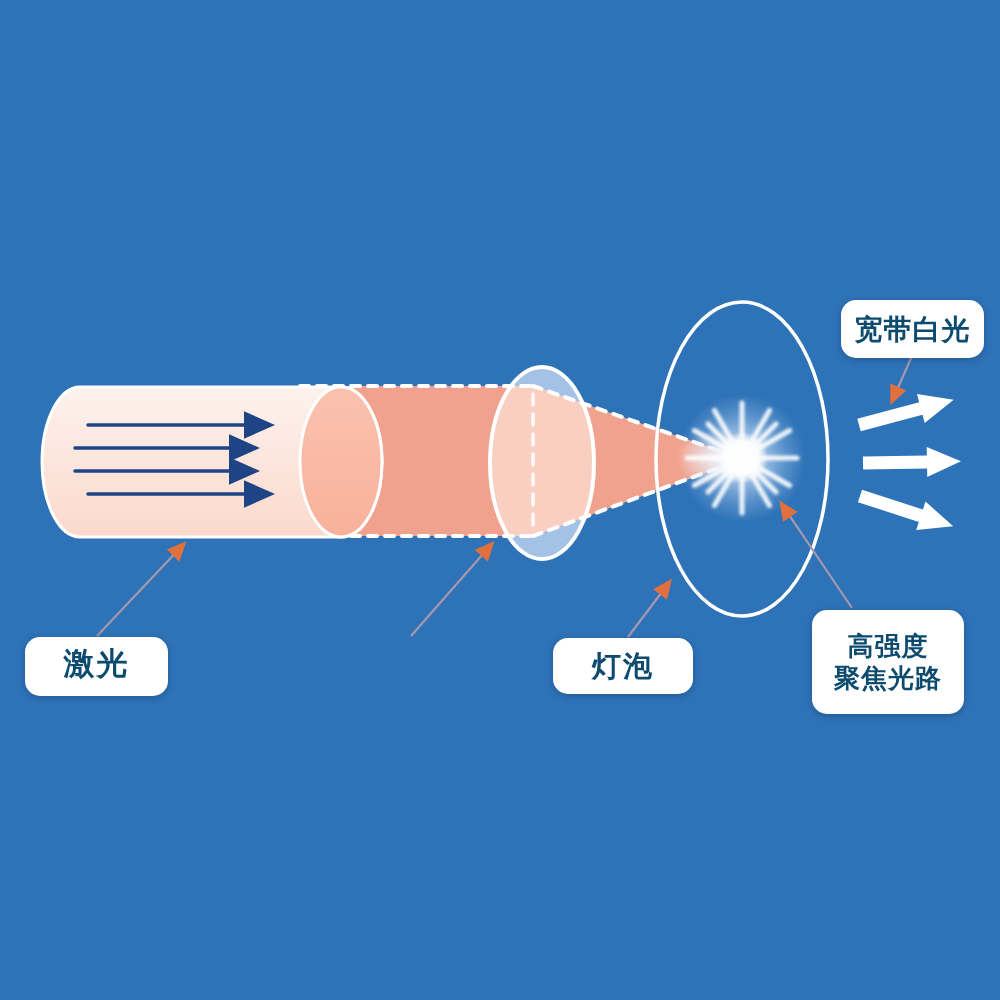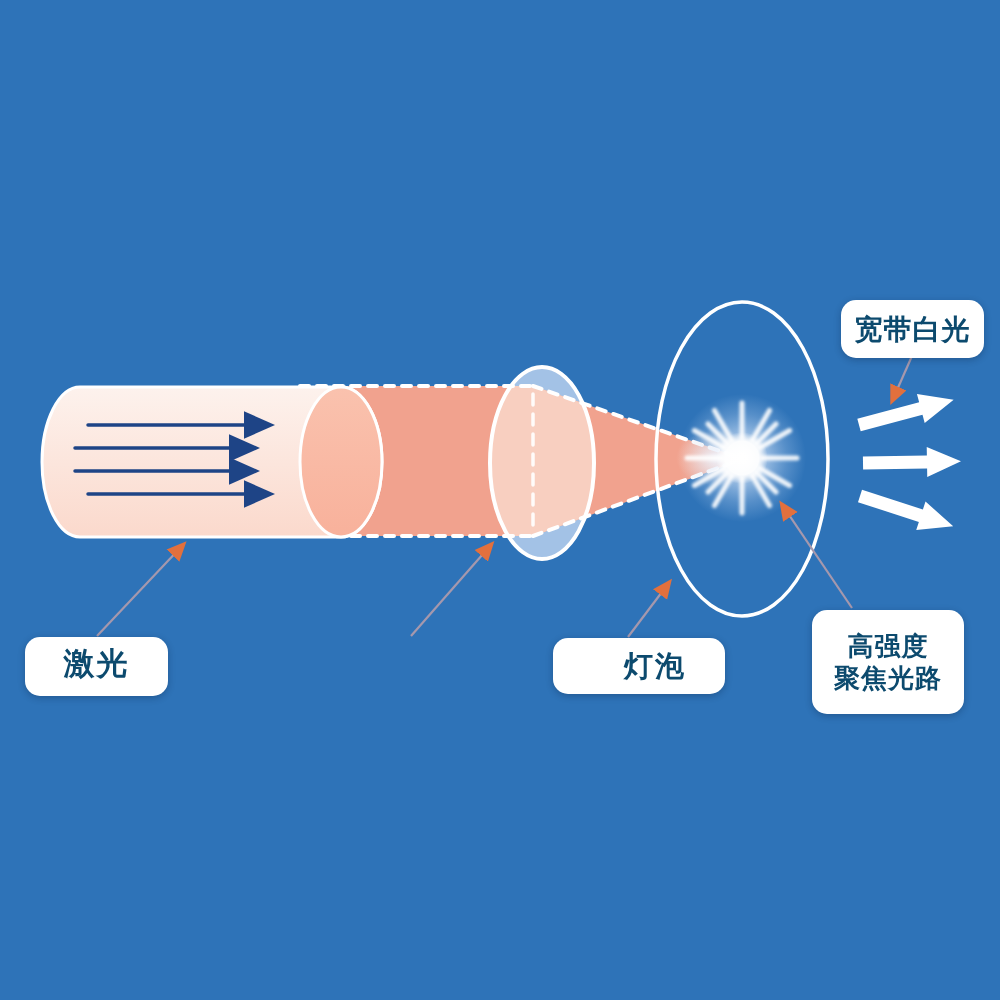--- a/index.html
+++ b/index.html
@@ -32,21 +32,21 @@
     justify-content: center;
     color: #0c4a6e;
     font-weight: 700;
     letter-spacing: 2px;
     box-shadow: 0 2px 7px rgba(10,30,60,0.30);
     text-align: center;
     line-height: 1.25;
   }
   .label-laser      { left: 25px;  top: 637px; width: 143px; height: 59px; font-size: 31px; font-family: Liberation Mono, monospace; }
   .label-focus      { left: 342px; top: 637px; width: 139px; height: 57px; font-size: 28px; letter-spacing: 1px; }
-  .label-bulb       { left: 553px; top: 638px; width: 140px; height: 56px; font-size: 29px; padding-left: 32px; }
+  .label-bulb       { left: 553px; top: 638px; width: 140px; height: 56px; font-size: 29px; }
   .label-plasma     { left: 812px; top: 610px; width: 152px; height: 104px; font-size: 26px; letter-spacing: 1px; }
   .label-whitelight { left: 841px; top: 300px; width: 143px; height: 58px; font-size: 28px; letter-spacing: 1px; }
 </style>
 </head>
 <body>
 
 <div class="stage">
 
   <svg class="diagram" viewBox="0 0 1000 1000">
     <defs>

